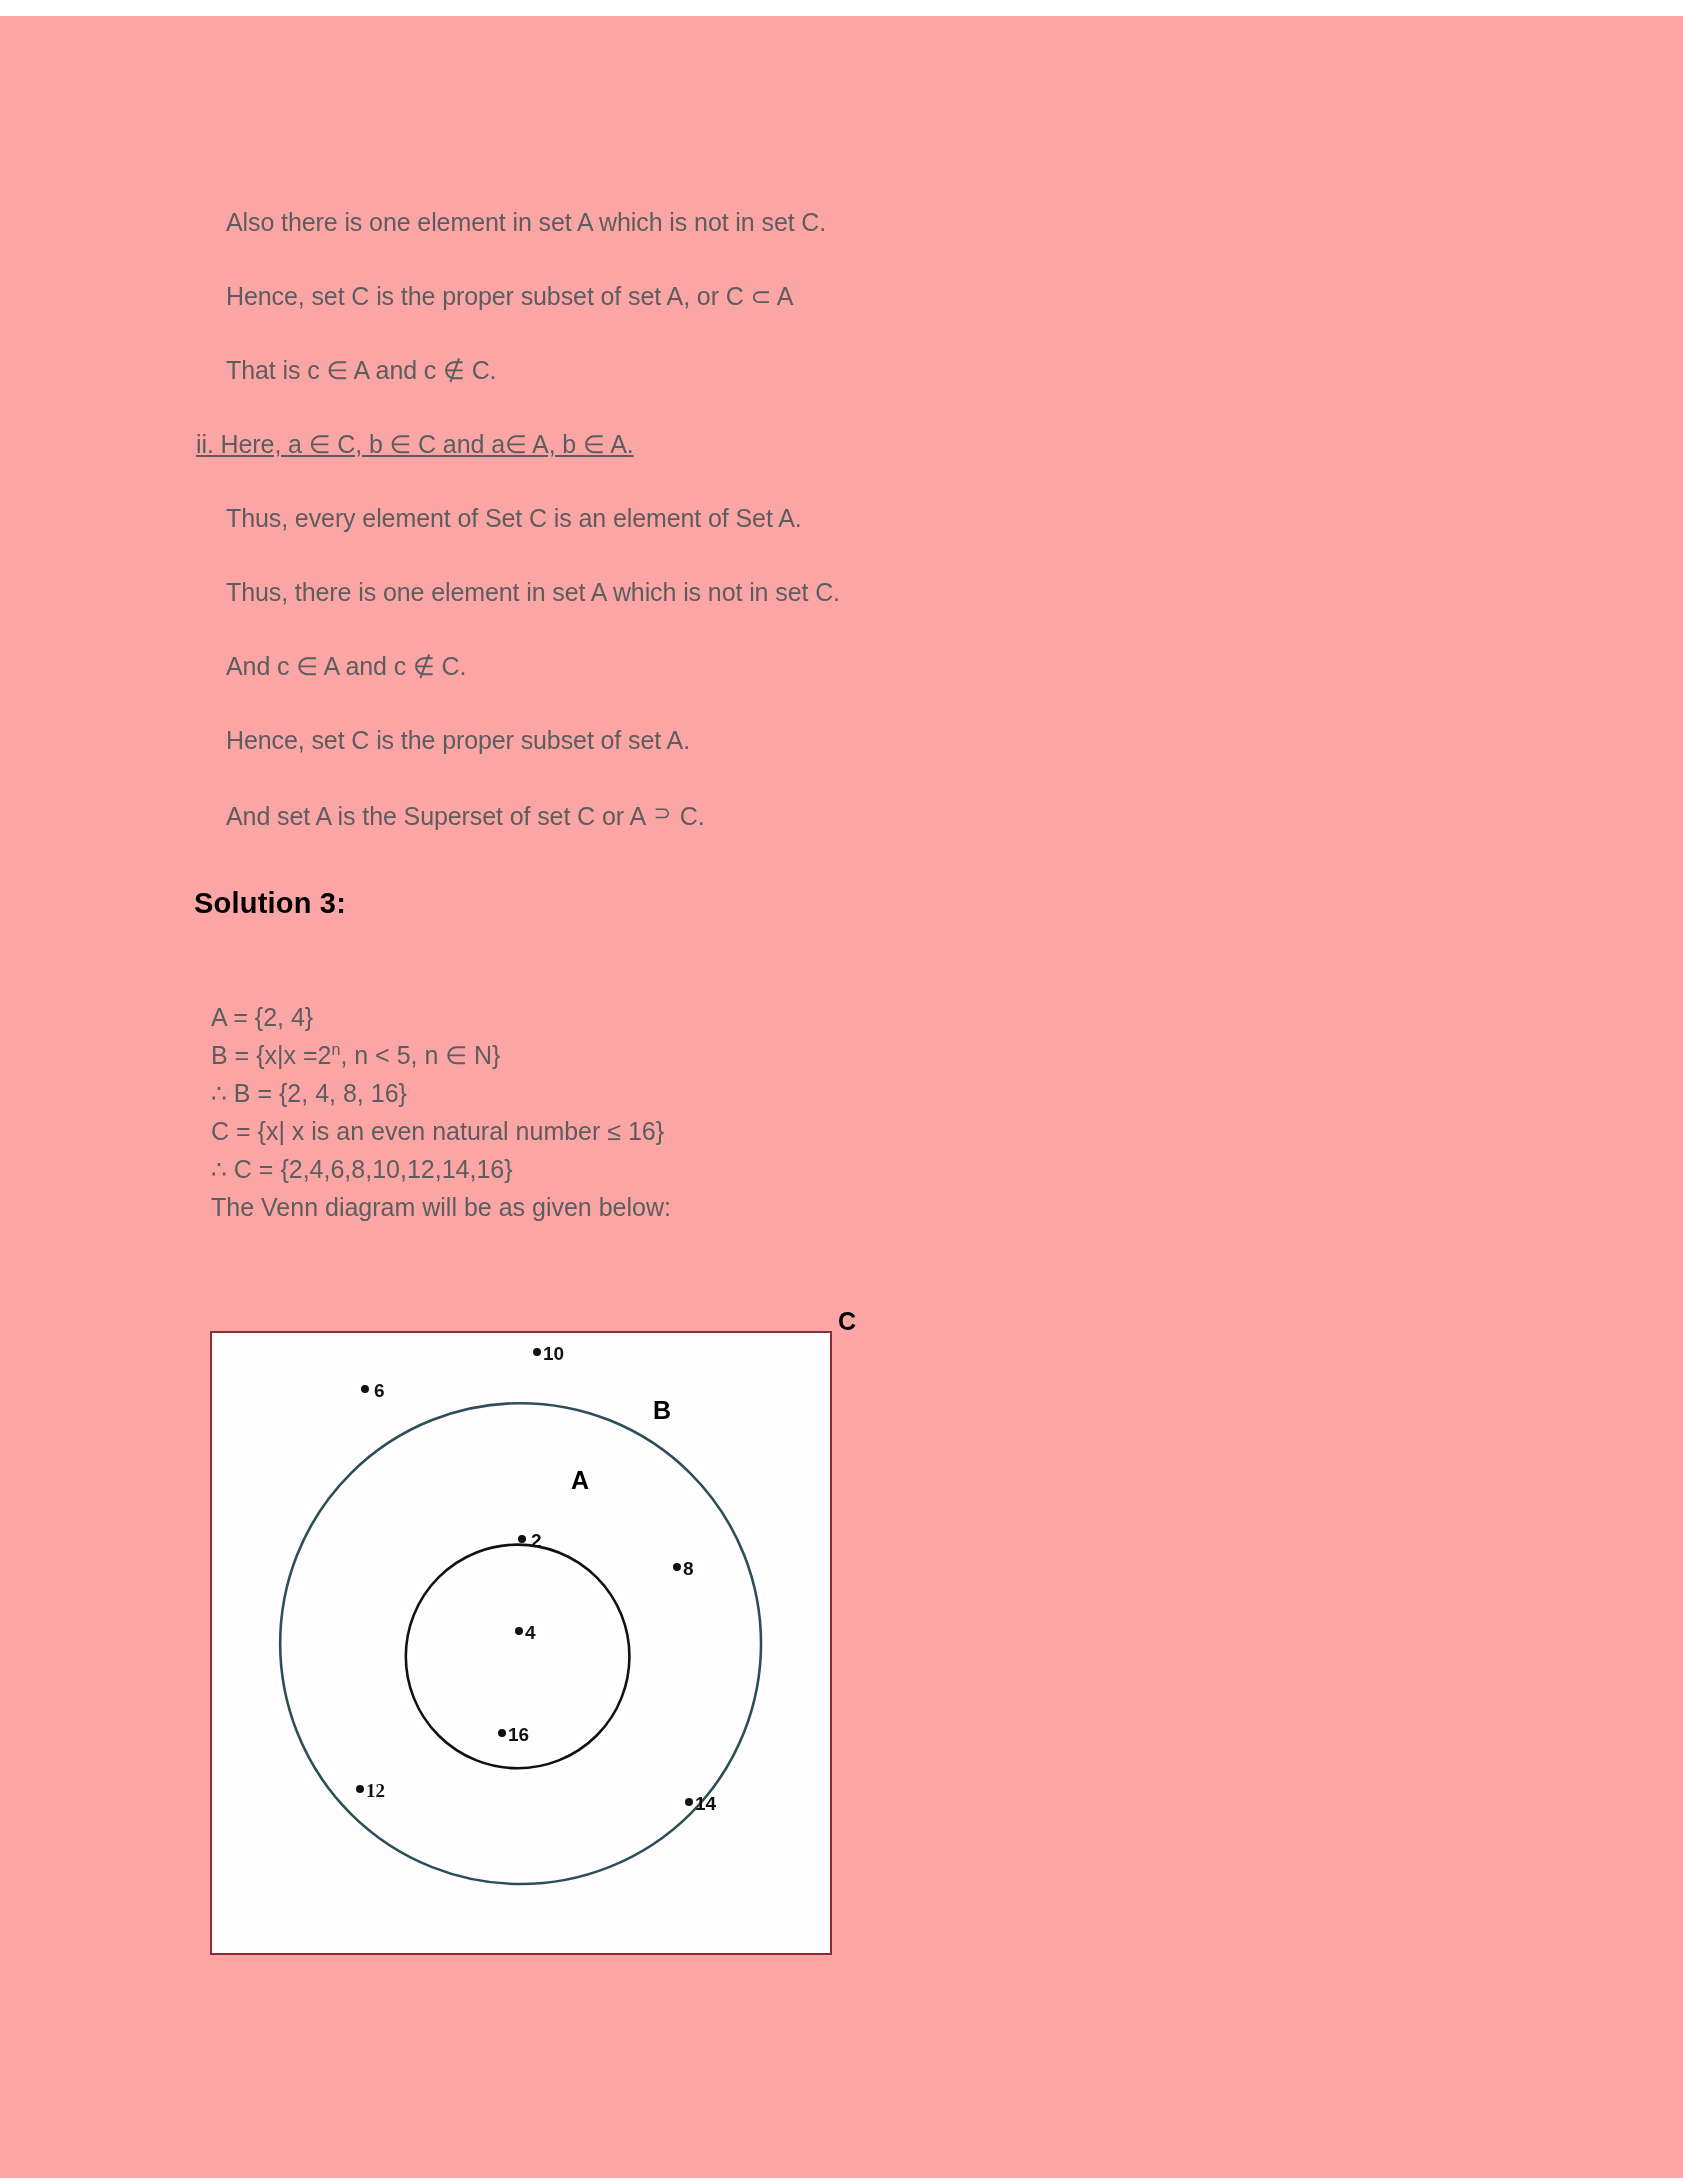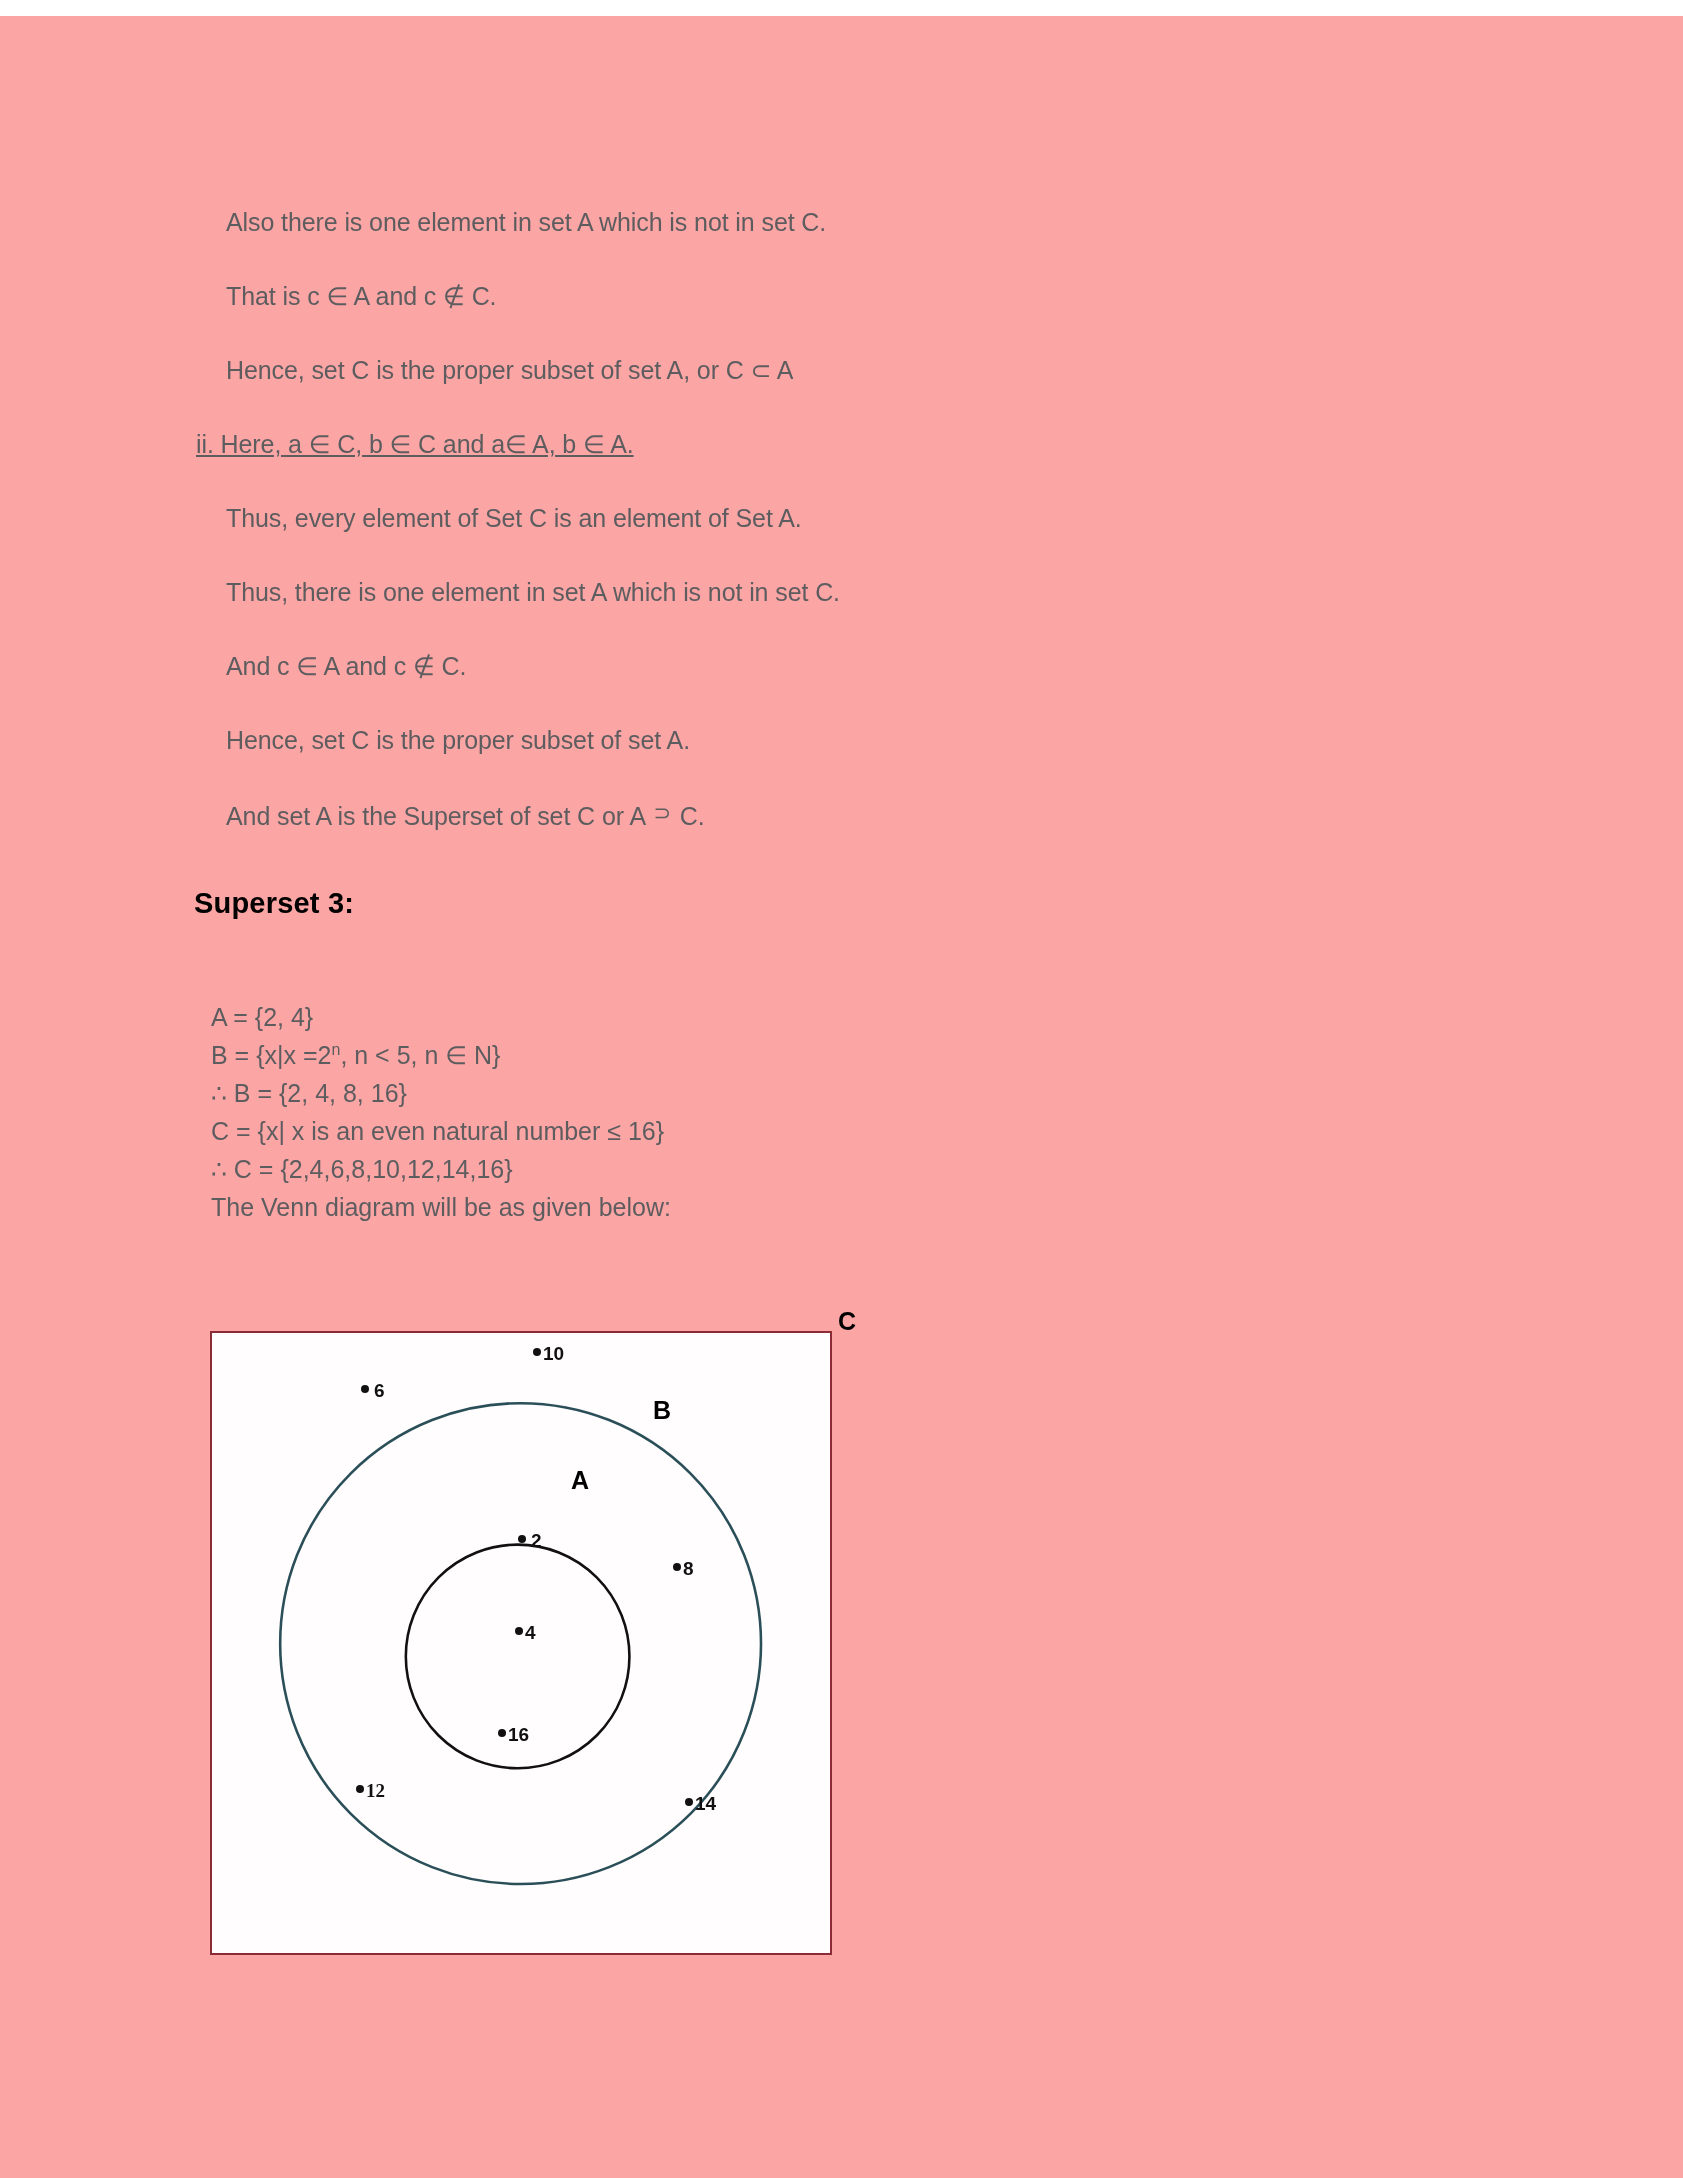--- a/index.html
+++ b/index.html
@@ -128,31 +128,31 @@
   }
   .elem .dot.tight { margin-right: 2px; }
 </style>
 </head>
 <body>
 
 <div class="page">
 
   <div class="proof-block">
     <div class="line indent">Also there is one element in set A which is not in set C.</div>
+    <div class="line indent">Hence, set C is the proper subset of set A, or C ⊂ A</div>
     <div class="line indent">That is c ∈ A and c ∉ C.</div>
-    <div class="line indent">Hence, set C is the proper subset of set A, or C ⊂ A</div>
     <div class="line hang">ii. Here, a ∈ C, b ∈ C and a∈ A, b ∈ A.</div>
     <div class="line indent">Thus, every element of Set C is an element of Set A.</div>
     <div class="line indent">Thus, there is one element in set A which is not in set C.</div>
     <div class="line indent">And c ∈ A and c ∉ C.</div>
     <div class="line indent">Hence, set C is the proper subset of set A.</div>
     <div class="line indent"><span>And set A is the Superset of set C or A </span><span class="sup-op">⊃</span><span> C.</span></div>
   </div>
 
-  <div class="solution-heading">Superset 3:</div>
+  <div class="solution-heading">Solution 3:</div>
 
   <div class="math-block">
     <span class="mline">A = {2, 4}</span>
     <span class="mline"><span>B = {x|x =2</span><sup class="exp">n</sup><span>, n &lt; 5, n ∈ N}</span></span>
     <span class="mline">∴ B = {2, 4, 8, 16}</span>
     <span class="mline">C = {x| x is an even natural number ≤ 16}</span>
     <span class="mline">∴ C = {2,4,6,8,10,12,14,16}</span>
     <span class="mline">The Venn diagram will be as given below:</span>
   </div>
 

